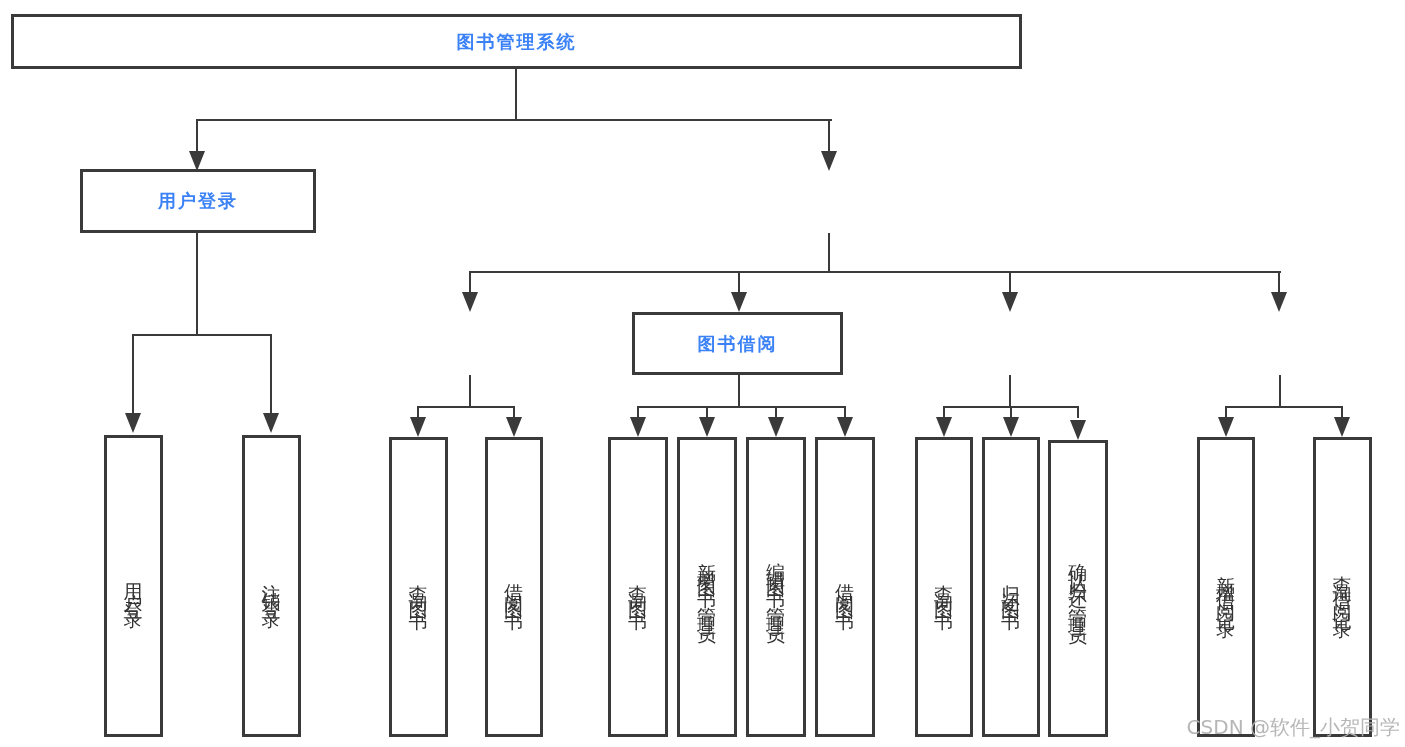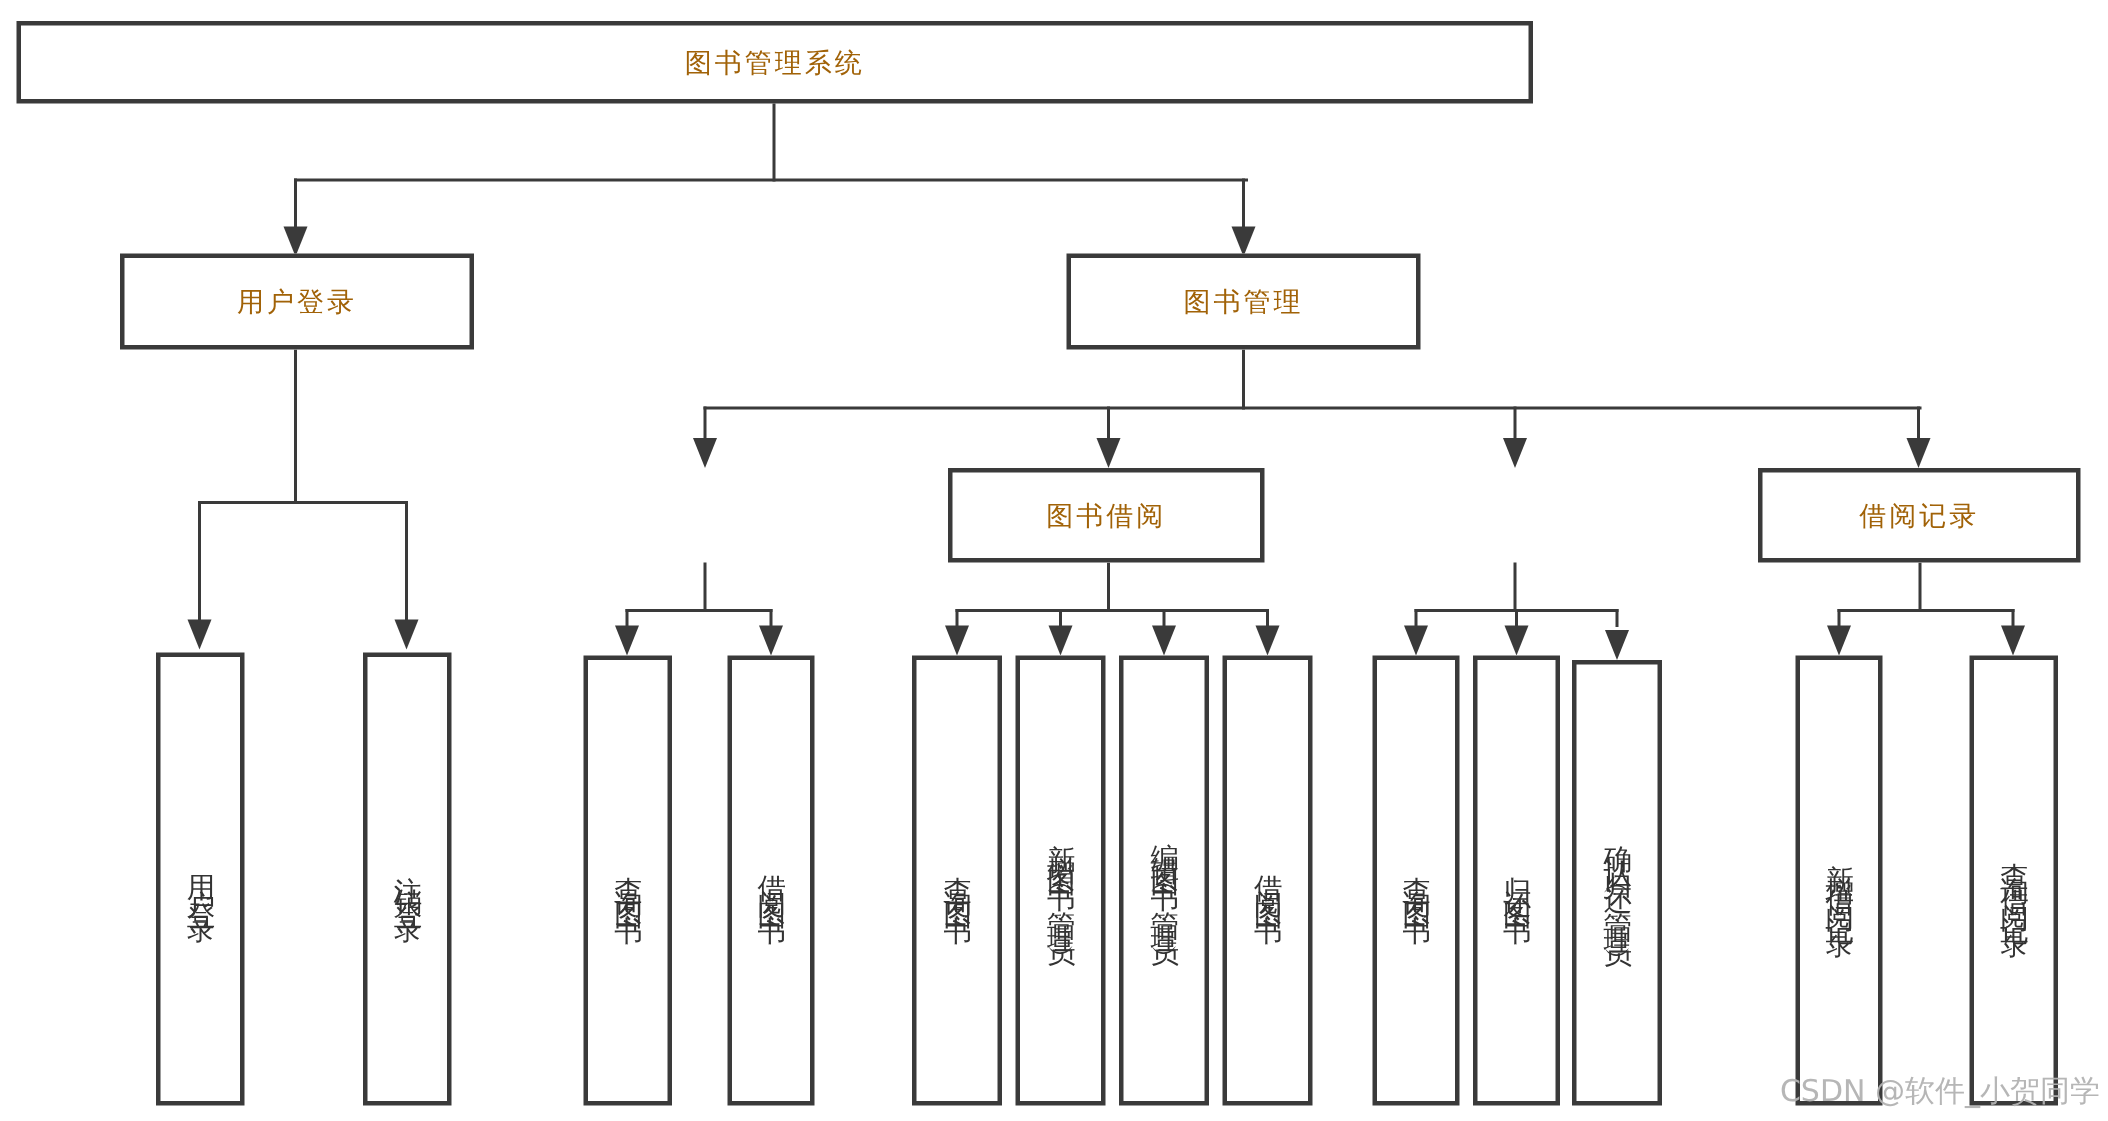--- a/index.html
+++ b/index.html
@@ -6,21 +6,21 @@
   #canvas {
     position:relative; width:1405px; height:747px; background:#ffffff;
     font-family:"DejaVu Sans","Liberation Sans",sans-serif; overflow:hidden;
   }
   .box {
     position:absolute; box-sizing:border-box;
     border:3px solid #3a3a3a; background:#ffffff;
     display:flex; align-items:center; justify-content:center;
     z-index:1;
   }
-  .hlabel { font-size:18px; letter-spacing:2px; color:#a16207; white-space:nowrap; }
+  .hlabel { font-size:18px; letter-spacing:2px; color:#3b82f6; white-space:nowrap;font-weight:bold; }
   .vlabel {
     writing-mode:vertical-rl; text-orientation:mixed;
     font-size:19px; letter-spacing:9px; color:#333333; line-height:1;
   }
   .line { position:absolute; background:#3a3a3a; z-index:0; }
   .arrow {
     position:absolute; width:0; height:0; z-index:0;
     border-left:8px solid transparent; border-right:8px solid transparent;
     border-top:20px solid #3a3a3a;
   }
@@ -42,23 +42,20 @@
   <div class="line" style="left:515px; top:67px; width:2px; height:54px;"></div>
   <div class="line" style="left:196px; top:119px; width:636px; height:2px;"></div>
   <div class="line" style="left:196px; top:119px; width:2px; height:34px;"></div>
   <div class="arrow" style="left:189px; top:151px;"></div>
   <div class="line" style="left:828px; top:119px; width:2px; height:34px;"></div>
   <div class="arrow" style="left:821px; top:151px;"></div>
 
   <div class="box" style="left:80px; top:169px; width:236px; height:64px;">
     <span class="hlabel">用户登录</span>
   </div>
-  <div class="box" style="left:711px; top:169px; width:236px; height:64px;">
-    <span class="hlabel">图书管理</span>
-  </div>
 
   <div class="line" style="left:196px; top:233px; width:2px; height:103px;"></div>
   <div class="line" style="left:132px; top:334px; width:140px; height:2px;"></div>
   <div class="line" style="left:132px; top:334px; width:2px; height:81px;"></div>
   <div class="arrow" style="left:125px; top:413px;"></div>
   <div class="line" style="left:270px; top:334px; width:2px; height:81px;"></div>
   <div class="arrow" style="left:263px; top:413px;"></div>
 
   <div class="box" style="left:104px; top:435px; width:59px; height:302px;">
     <span class="vlabel">用户登录</span>
@@ -73,23 +70,20 @@
   <div class="arrow" style="left:462px; top:292px;"></div>
   <div class="line" style="left:738px; top:271px; width:2px; height:22px;"></div>
   <div class="arrow" style="left:731px; top:292px;"></div>
   <div class="line" style="left:1009px; top:271px; width:2px; height:22px;"></div>
   <div class="arrow" style="left:1002px; top:292px;"></div>
   <div class="line" style="left:1278px; top:271px; width:2px; height:22px;"></div>
   <div class="arrow" style="left:1271px; top:292px;"></div>
 
   <div class="box" style="left:632px; top:312px; width:211px; height:63px;">
     <span class="hlabel">图书借阅</span>
-  </div>
-  <div class="box" style="left:1172px; top:312px; width:215px; height:63px;">
-    <span class="hlabel">借阅记录</span>
   </div>
 
   <div class="line" style="left:469px; top:375px; width:2px; height:33px;"></div>
   <div class="line" style="left:417px; top:406px; width:98px; height:2px;"></div>
   <div class="line" style="left:417px; top:406px; width:2px; height:12px;"></div>
   <div class="arrow" style="left:410px; top:417px;"></div>
   <div class="line" style="left:513px; top:406px; width:2px; height:12px;"></div>
   <div class="arrow" style="left:506px; top:417px;"></div>
 
   <div class="box" style="left:389px; top:437px; width:59px; height:300px;">

